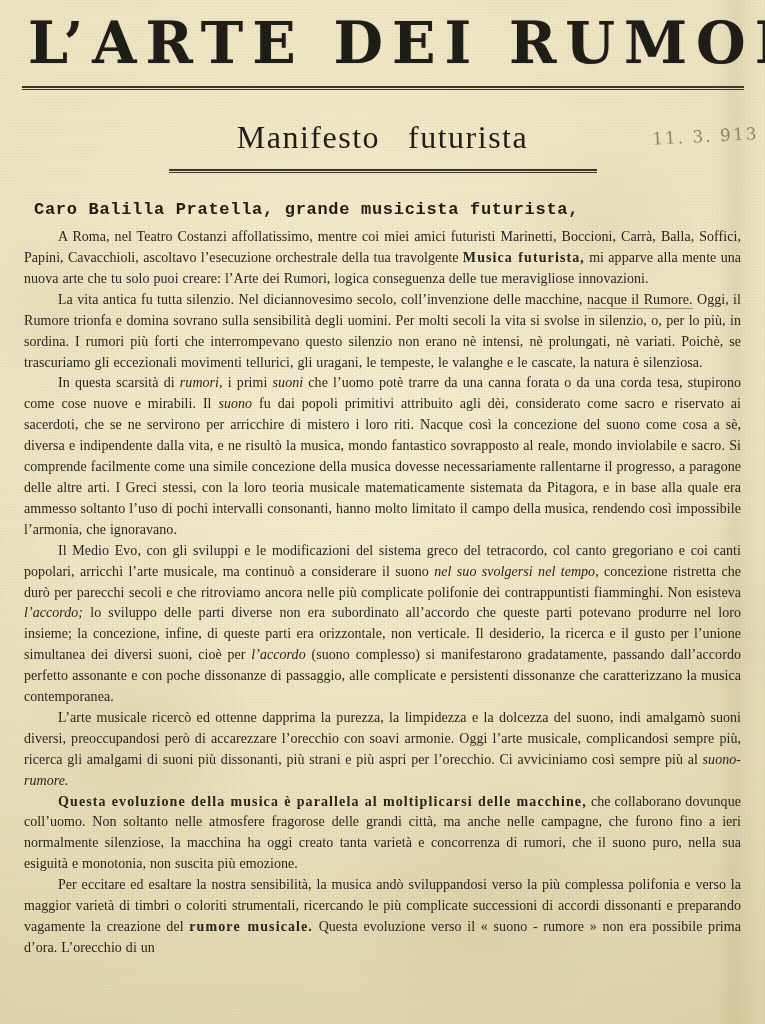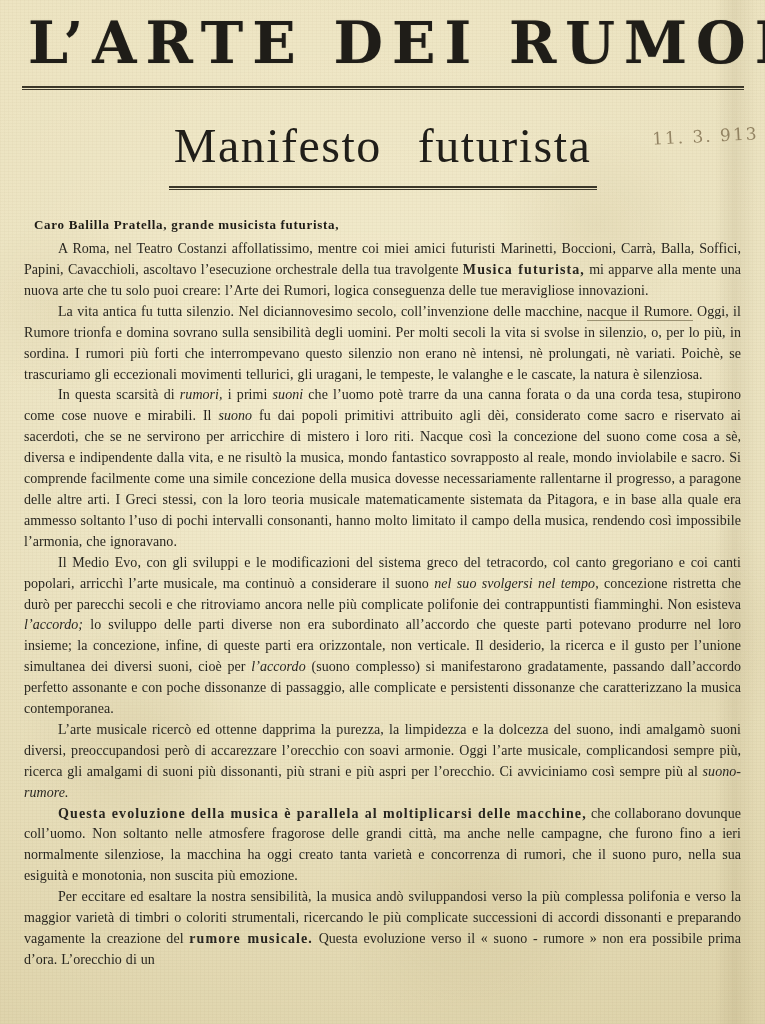--- a/index.html
+++ b/index.html
@@ -84,21 +84,21 @@
   .rule-main { width: 722px; }
   .rule-sub  { width: 428px; }
 
   .subtitle-block {
     text-align: center;
     margin-top: 30px;
   }
   .subtitle {
     font-family: "Liberation Serif", "DejaVu Serif", serif;
     font-weight: 400;
-    font-size: 48px;
+    font-size: 32px;
     line-height: 1.05;
     letter-spacing: 1.5px;
     color: #201e19;
     margin: 0;
   }
   .subtitle .gap { letter-spacing: 6px; }
 
   
   .handwriting {
     position: absolute;
@@ -113,23 +113,23 @@
     z-index: 3;
     white-space: nowrap;
   }
 
   
   .body {
     margin-top: 26px;
     padding: 0 2px;
   }
   .salutation {
-    font-family: Liberation Serif, serif;
+    font-family: Liberation Mono, monospace;
     font-weight: 700;
-    font-size: 13px;
+    font-size: 17px;
     letter-spacing: .7px;
     line-height: 1.2;
     margin: 0 0 7px 10px;
     color: #1e1c17;
   }
   p.para {
     margin: 0;
     font-size: 14px;
     line-height: 20.9px;
     text-align: justify;

